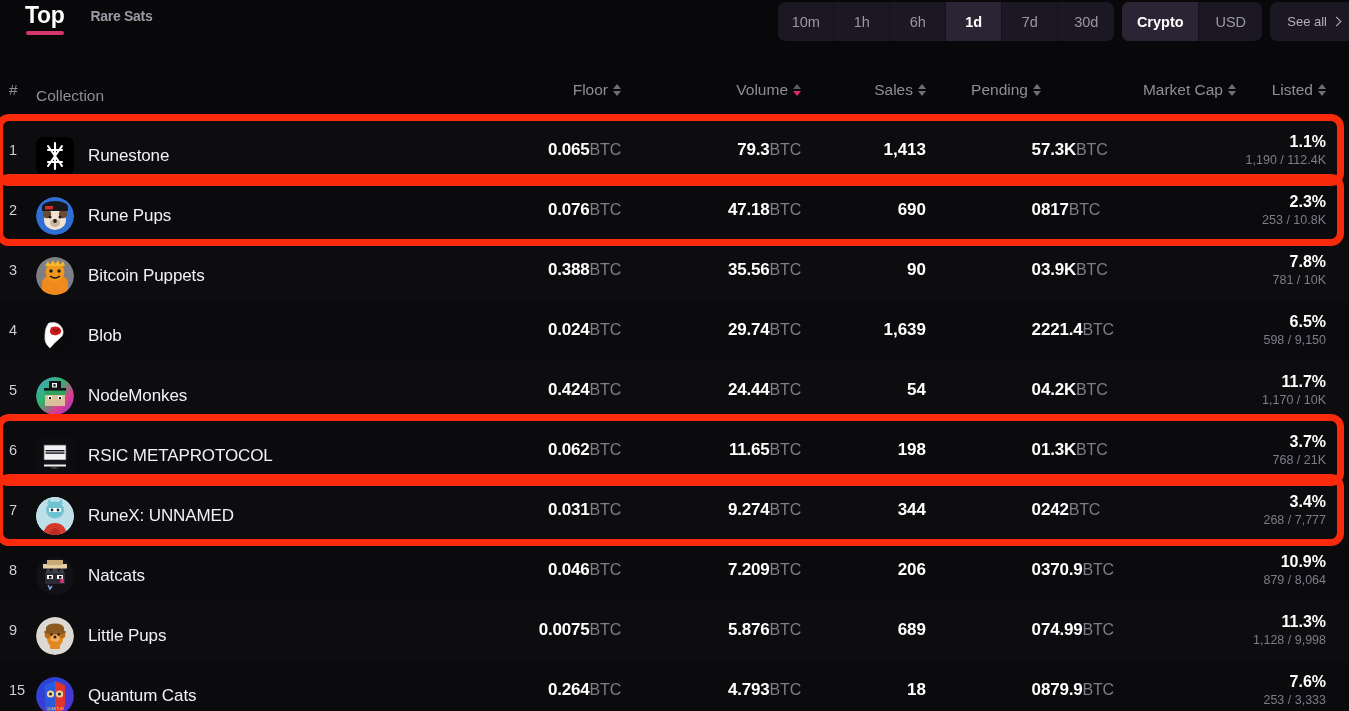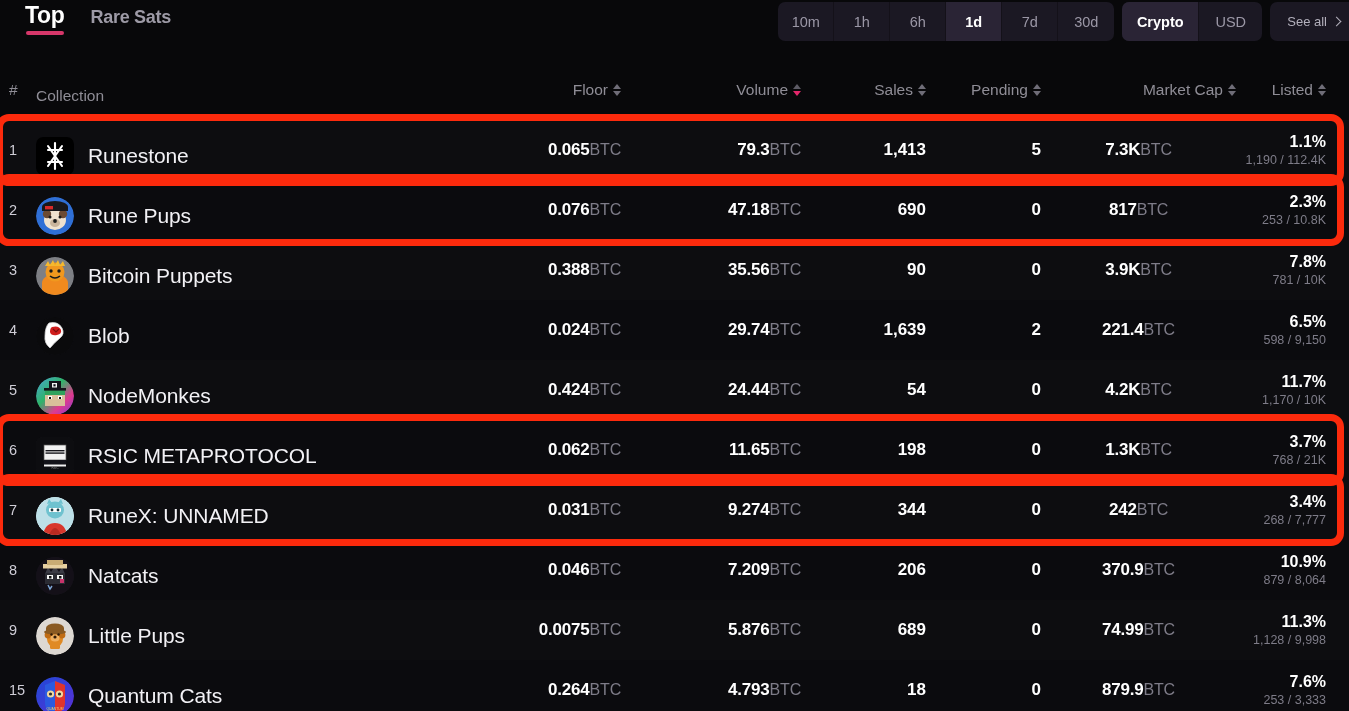--- a/index.html
+++ b/index.html
@@ -13,21 +13,21 @@
 
   
   .topbar {
     position: absolute; top: 0; left: 16px; width: 1349px; height: 47px;
     display: flex; align-items: flex-start; text-align: center;
   }
   .nav-tabs { display: flex; align-items: flex-start; padding-left: 9px; padding-top: 2px; gap: 26px; }
   .nav-tab { position: relative; padding-bottom: 11px; cursor: pointer; }
   .nav-tab .lbl { font-size: 23px; font-weight: bold; letter-spacing: -0.3px; }
   .nav-tab.active .lbl { color: #ffffff; }
-  .nav-tab.inactive .lbl { color: #9d9aa6; font-size: 18px; position: relative; top: 5px; }
+  .nav-tab.inactive .lbl { color: #9d9aa6; font-size: 14px; position: relative; top: 5px; }
   .nav-underline {
     position: absolute; left: 1px; bottom: 5px; width: 38px; height: 4px;
     border-radius: 2px; background: #d6376a;
   }
 
   
   .controls { position: absolute; right: 7px; top: 2px; display: flex; gap: 8px; align-items: center; }
   .seg {
     display: flex; background: #1b1823; border-radius: 7px; overflow: hidden; height: 39px;
   }
@@ -62,21 +62,21 @@
   }
   .row.alt { background: #0b0b0e; }
 
   
   .c-rank   { width: 36px; text-align: left; padding-left: 9px; }
   .c-coll   { width: 410px; display: flex; align-items: center; gap: 14px; margin-top: 12px; }
   .c-floor  { width: 175px; text-align: right; }
   .c-vol    { width: 180px; text-align: right; }
   .c-sales  { width: 125px; text-align: right; }
   .c-pend   { width: 115px; text-align: right; }
-  .c-mcap   { width: 195px; text-align: center; }
+  .c-mcap   { width: 195px; text-align: left; }
   .c-list   { width: 110px; text-align: right; padding-right: 20px; }
 
   .thead .c-floor, .thead .c-vol, .thead .c-sales,
   .thead .c-pend, .thead .c-mcap, .thead .c-list {
     display: flex; align-items: center; justify-content: flex-end; gap: 5px;
   }
   .sorticon { display: inline-flex; flex-direction: column; gap: 2px; }
   .sorticon i {
     display: block; width: 0; height: 0;
     border-left: 4.5px solid transparent; border-right: 4.5px solid transparent;
@@ -87,21 +87,21 @@
   .sorticon.act i.dn { border-top-color: #e3276b; }
 
   .rank { color: #cfcdd6; font-size: 14.5px; }
   .avatar {
     width: 38px; height: 38px; border-radius: 50%;
     overflow: hidden; flex: 0 0 38px; background: #15151a;
     display: flex; align-items: center; justify-content: center;
   }
   .avatar.sq { border-radius: 7px; }
   .avatar svg { display: block; }
-  .cname { color: #f2f1f5; font-size: 21px; letter-spacing: -0.1px; }
+  .cname { color: #f2f1f5; font-size: 17px; letter-spacing: -0.1px; }
 
   .val { color: #ffffff; font-size: 17px; font-weight: bold; letter-spacing: -0.2px; }
   .unit { color: #7e7c88; font-size: 16px; font-weight: normal; margin-left: 0; }
   .plain { color: #ffffff; font-size: 17px; font-weight: bold; margin-left: 20px; }
   .listed-wrap { display: flex; flex-direction: column; align-items: flex-end; gap: 2px; }
   .listed-pct { color: #ffffff; font-size: 16px; font-weight: bold; }
   .listed-sub { color: #7e7c88; font-size: 12.5px; }
 
   
   .hlbox {

